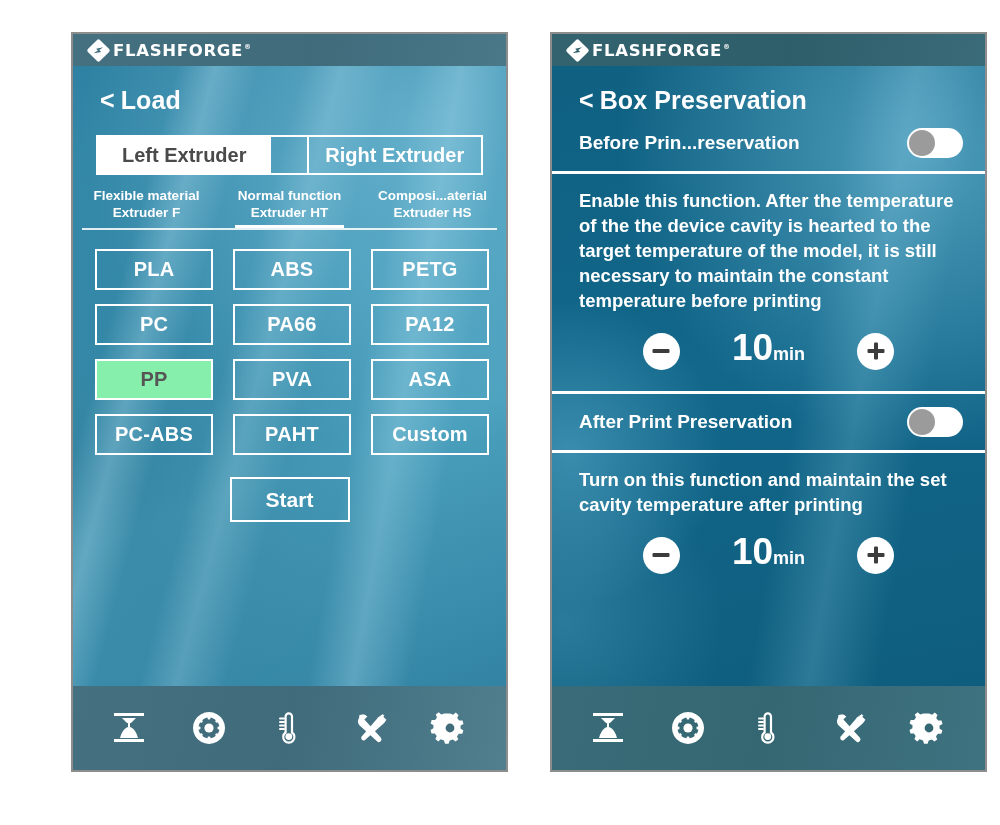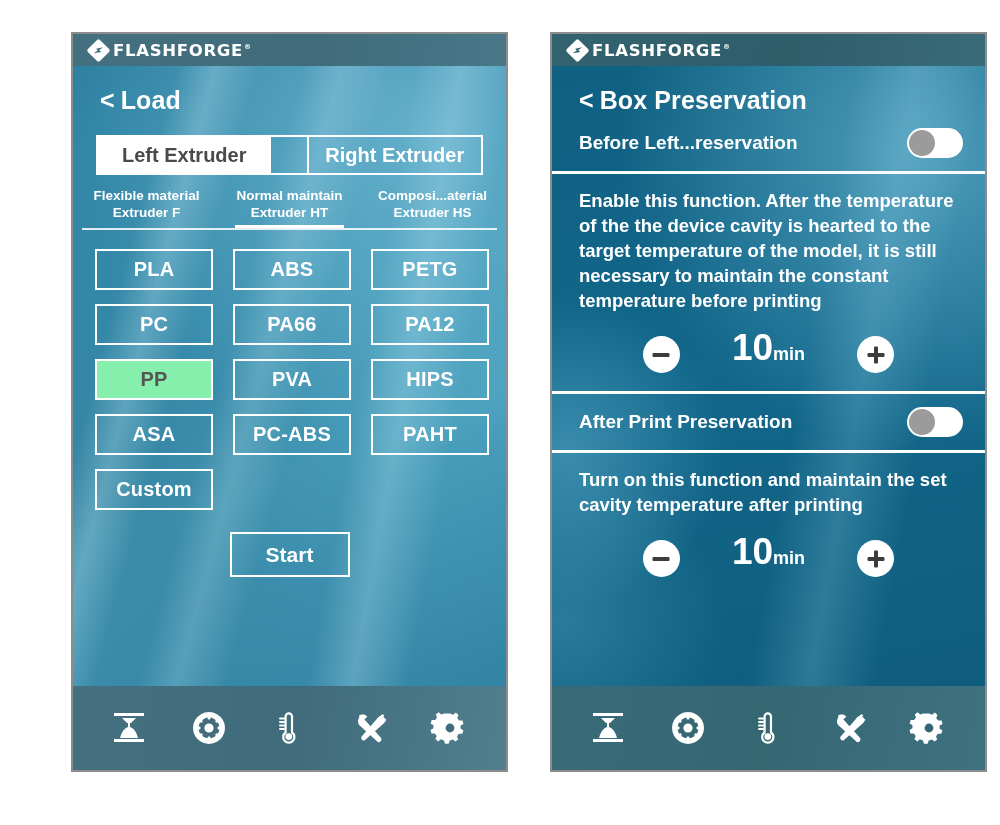--- a/index.html
+++ b/index.html
@@ -265,21 +265,21 @@
   .desc {
     color: #ffffff;
     font-size: 18.5px;
     font-weight: 700;
     line-height: 25px;
     padding: 14px 22px 0 27px;
   }
 
   .stepper {
     display: flex;
-    align-items: flex-end;
+    align-items: center;
     justify-content: center;
     gap: 52px;
     padding: 16px 0 18px 0;
   }
   .circ-btn {
     width: 37px; height: 37px;
     border-radius: 50%;
     background: #ffffff;
     position: relative;
     flex: 0 0 auto;
@@ -335,40 +335,39 @@
         <div class="seg active">Left Extruder</div>
         <div class="seg right-seg">Right Extruder</div>
       </div>
 
       <div class="mat-tabs">
         <div class="mat-tab">
           <div>Flexible material</div>
           <div>Extruder F</div>
         </div>
         <div class="mat-tab active">
-          <div>Normal maintain</div>
+          <div>Normal function</div>
           <div>Extruder HT</div>
         </div>
         <div class="mat-tab">
           <div>Composi...aterial</div>
           <div>Extruder HS</div>
         </div>
       </div>
       <div class="tabs-rule"></div>
 
       <div class="mat-grid">
         <div class="mat-btn">PLA</div>
         <div class="mat-btn">ABS</div>
         <div class="mat-btn">PETG</div>
         <div class="mat-btn">PC</div>
         <div class="mat-btn">PA66</div>
         <div class="mat-btn">PA12</div>
         <div class="mat-btn selected">PP</div>
         <div class="mat-btn">PVA</div>
-        <div class="mat-btn">HIPS</div>
         <div class="mat-btn">ASA</div>
         <div class="mat-btn">PC-ABS</div>
         <div class="mat-btn">PAHT</div>
         <div class="mat-btn">Custom</div>
       </div>
 
       <div class="start-row">
         <div class="start-btn">Start</div>
       </div>
 
@@ -434,21 +433,21 @@
       <div class="brandbar right">
         <span class="logo-mark"></span>
         <span class="logo-text"><span>FLASHFORGE</span><span class="logo-tm">®</span></span>
       </div>
 
       <div class="page-title">
         <span class="chev">&lt;</span><span>Box Preservation</span>
       </div>
 
       <div class="toggle-row">
-        <span class="label">Before Left...reservation</span>
+        <span class="label">Before Prin...reservation</span>
         <span class="switch">
             <span class="knob"></span>
           </span>
       </div>
 
       <div class="sep"></div>
 
       <div class="desc">Enable this function. After the temperature of the the device cavity is hearted to the target temperature of the model, it is still necessary to maintain the constant temperature before printing</div>
 
       <div class="stepper">

